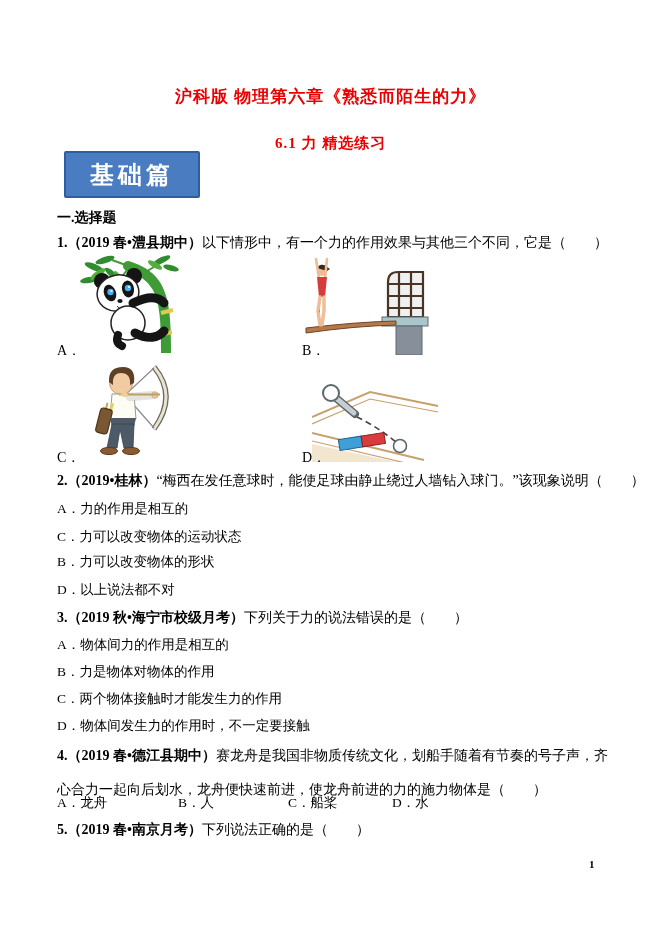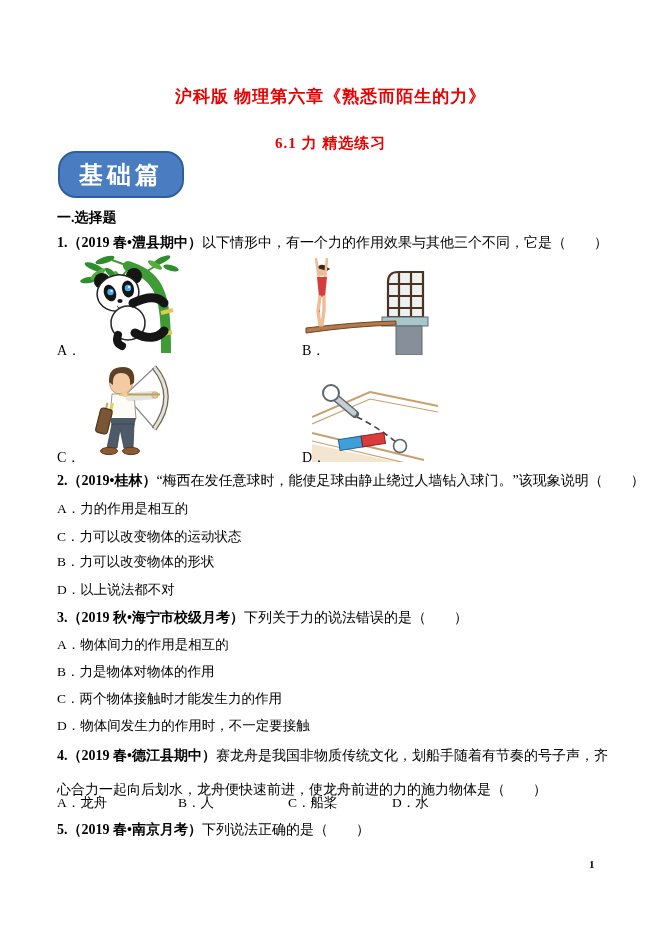--- a/index.html
+++ b/index.html
@@ -4,22 +4,22 @@
 <style>
   html,body{margin:0;padding:0;background:#ffffff;}
   .page{
     position:relative;width:661px;height:935px;background:#ffffff;overflow:hidden;
     font-family:"Liberation Serif","DejaVu Serif",serif;color:#000;
   }
   .title1{position:absolute;top:85px;left:0;width:100%;text-align:center;
     font-size:17px;font-weight:bold;letter-spacing:1px;}
   .title2{position:absolute;top:126px;left:0;width:100%;text-align:center;
     font-size:15px;font-weight:bold;letter-spacing:1px;margin-top:8px;}
-  .badge{position:absolute;left:58px;top:151px;width:126px;height:47px;
-    border-radius:18px;display:flex;align-items:center;justify-content:center;
+  .badge{position:absolute;left:64px;top:151px;width:136px;height:47px;
+    border-radius:2px;display:flex;align-items:center;justify-content:center;
     color:#fff;font-size:24px;letter-spacing:4px;font-weight:bold;box-sizing:border-box;}
   .section-heading{position:absolute;left:57px;top:209px;font-size:14px;font-weight:bold;}
   .q{position:absolute;left:57px;font-size:14px;white-space:nowrap;}
   .q.wrap{white-space:normal;width:558px;line-height:34px;}
   .b{font-weight:bold;}
   .opt{position:absolute;left:57px;font-size:13.5px;white-space:nowrap;}
   .img-label{position:absolute;font-size:14px;}
   .illus{position:absolute;}
   .inline-opt{position:absolute;font-size:13.5px;white-space:nowrap;}
   .page-num{position:absolute;left:589px;top:858px;font-size:11px;font-weight:bold;}

